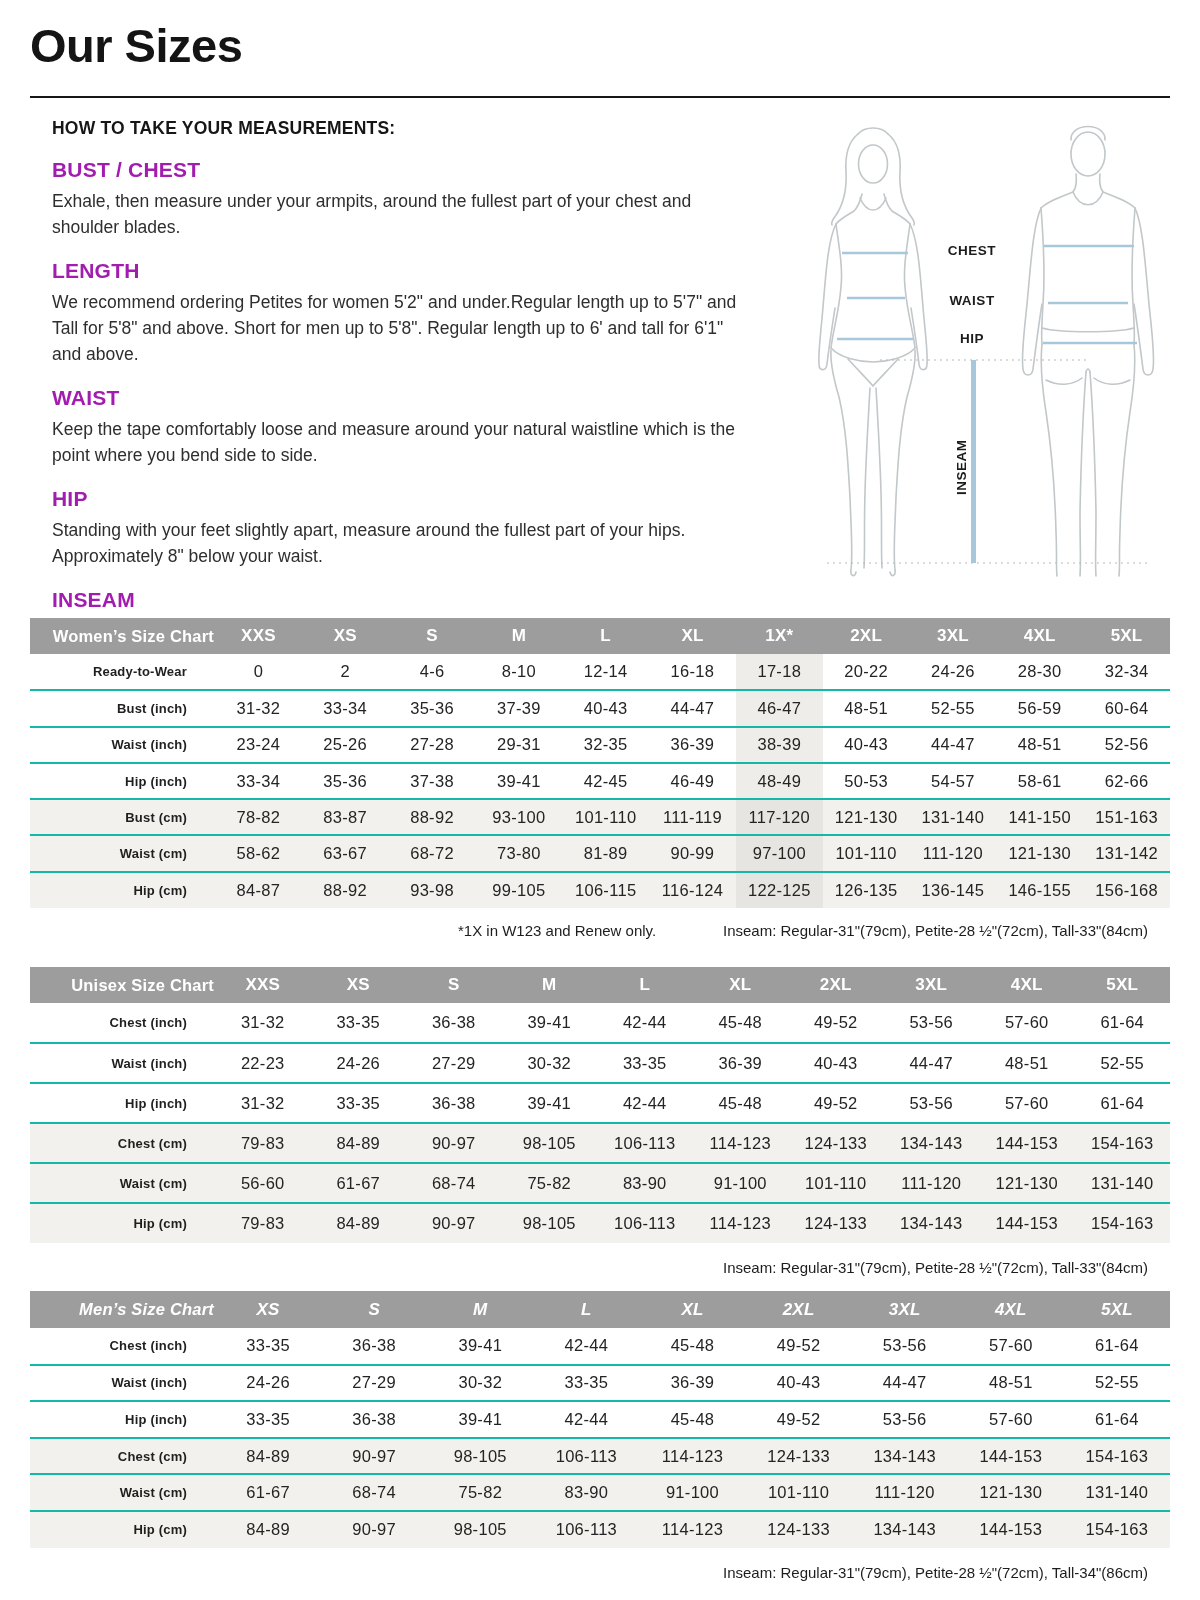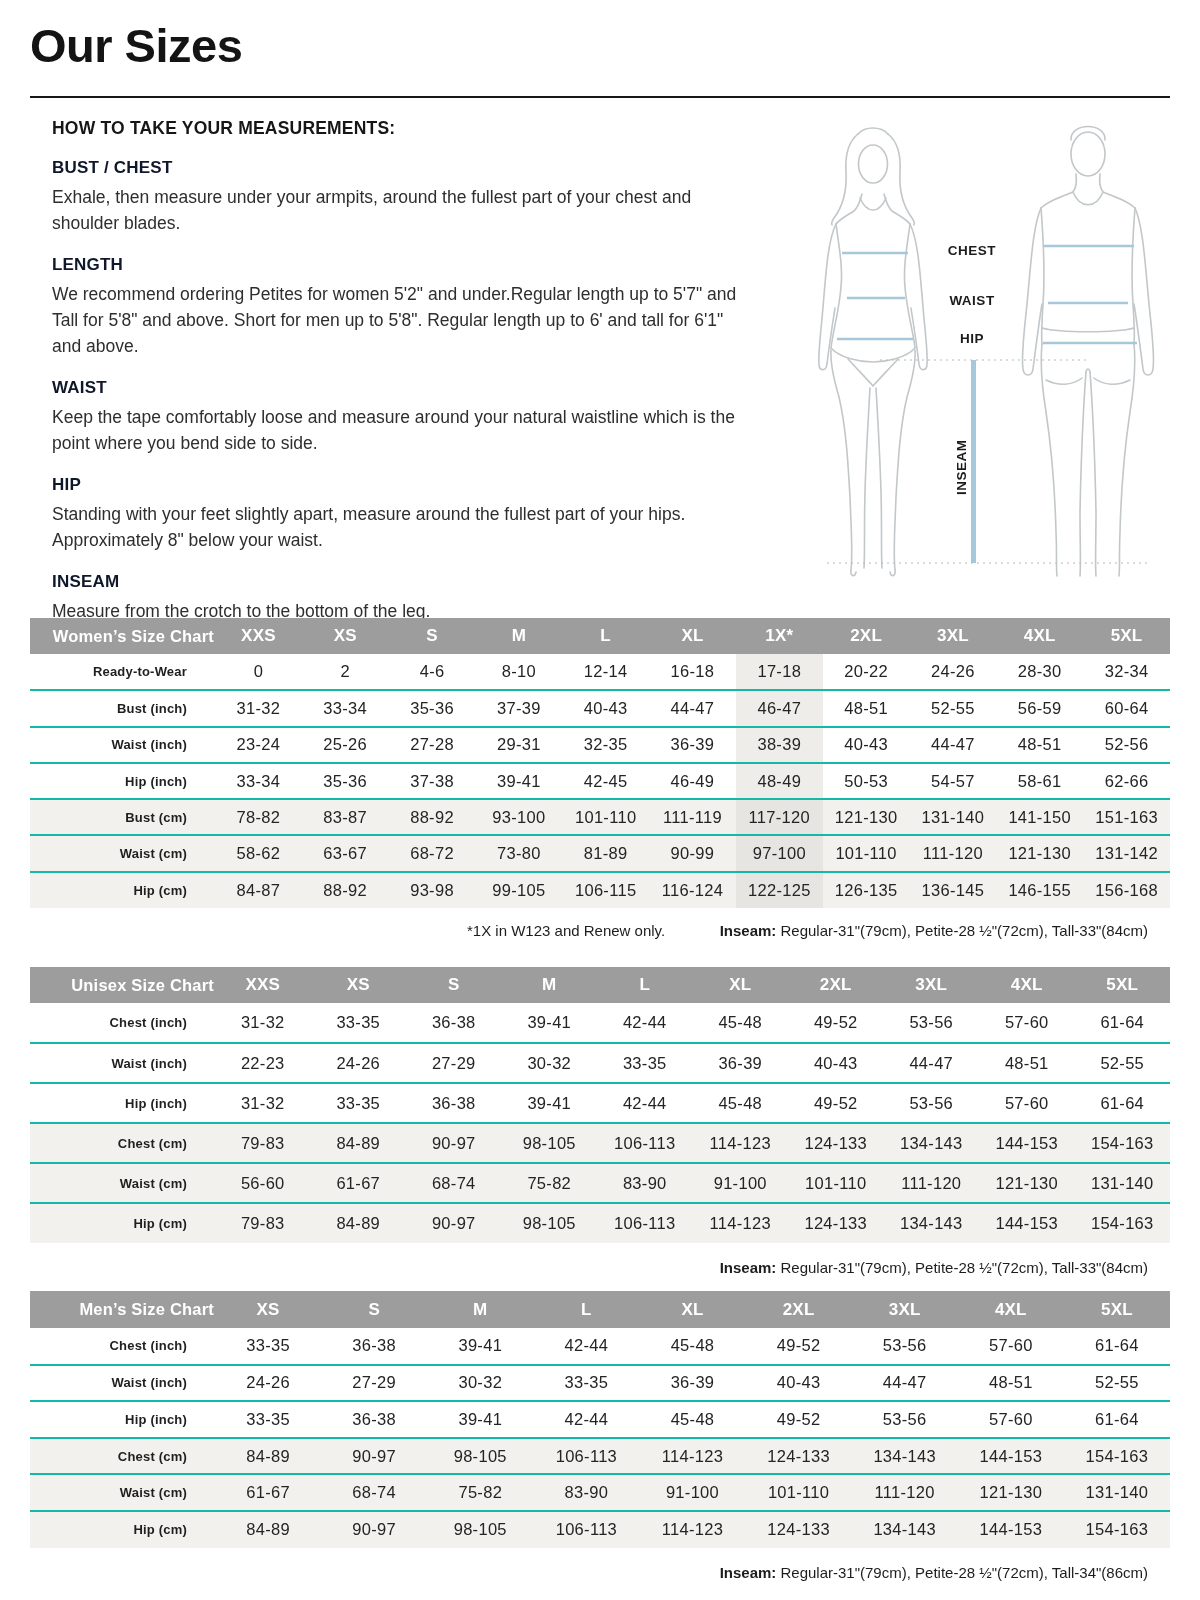--- a/index.html
+++ b/index.html
@@ -7,21 +7,21 @@
         font-family:"Liberation Sans","DejaVu Sans",sans-serif;color:#262626;}
 
   
   .page-title{position:absolute;left:30px;top:18px;margin:0;font-size:47px;font-weight:800;
               letter-spacing:-0.5px;color:#141414;}
   .title-rule{position:absolute;left:30px;top:96px;width:1140px;border-top:2px solid #161616;}
 
   
   .howto{position:absolute;left:30px;top:118px;width:690px;margin-left:22px;}
   .howto h2{margin:0 0 16px 0;font-size:17.5px;font-weight:800;letter-spacing:.2px;color:#161616;}
-  .howto h3{margin:19px 0 6px 0;font-size:17px;font-weight:800;letter-spacing:.2px;color:#0f172a;}
+  .howto h3{margin:19px 0 6px 0;font-size:21px;font-weight:800;letter-spacing:.2px;color:#a21caf;}
   .howto p{margin:0;font-size:17.5px;line-height:26px;color:#2e2e2e;}
 
   
   .diagram{position:absolute;left:770px;top:112px;width:420px;height:470px;}
   .fig{fill:none;stroke:var(--figure-outline,#c2c7ca);stroke-width:1.6;stroke-linecap:round;}
   .mline{stroke:var(--measure-line,#a6c8da);stroke-width:2.6;}
   .dotline{stroke:#b8b8b8;stroke-width:1;stroke-dasharray:2 4;fill:none;}
   .dlabel{font-family:"Liberation Sans",sans-serif;font-size:13.5px;font-weight:700;
           letter-spacing:.5px;fill:#1c1c1c;}
   .inseam-bar{fill:var(--measure-line,#a6c8da);}
@@ -37,27 +37,27 @@
   .size-table tbody th.row-label{text-align:right;padding-right:28px;font-size:13px;font-weight:800;
       color:#1f1f1f;letter-spacing:.2px;}
   .size-table tbody td{text-align:center;font-size:16.5px;color:#242424;letter-spacing:.3px;}
   .size-table tbody tr + tr{border-top:2px solid #14b8a6;}
   .size-table tbody tr.shaded{background:var(--row-shade-bg,#f2f1ee);}
   .size-table tbody td.hl{background:var(--highlight-col-bg,#eeede9);}
   .size-table tbody tr.shaded td.hl{background:var(--highlight-col-shaded-bg,#e6e5e1);}
   .rows36 tbody tr{height:36.3px;}
   .rows40 tbody tr{height:40px;}
   .rows37 tbody tr{height:36.6px;}
-  .size-table.t-men thead tr{height:37px;}
+  .size-table.t-men thead tr{height:37px;font-style:italic;}
 
   
   .footnote{position:absolute;left:30px;width:1140px;height:22px;font-size:15px;color:#1d1d1d;}
-  .fn-left{position:absolute;left:437px;top:0;}
+  .fn-left{position:absolute;left:428px;top:0;}
   .fn-right{position:absolute;right:22px;top:0;}
-  .fn-right b{font-weight:700;}
+  .fn-right b{font-weight:400;}
 </style>
 </head>
 <body>
 
 <div class="page">
 
   <h1 class="page-title">Our Sizes</h1>
   <div class="title-rule"></div>
 
   <div class="howto">

